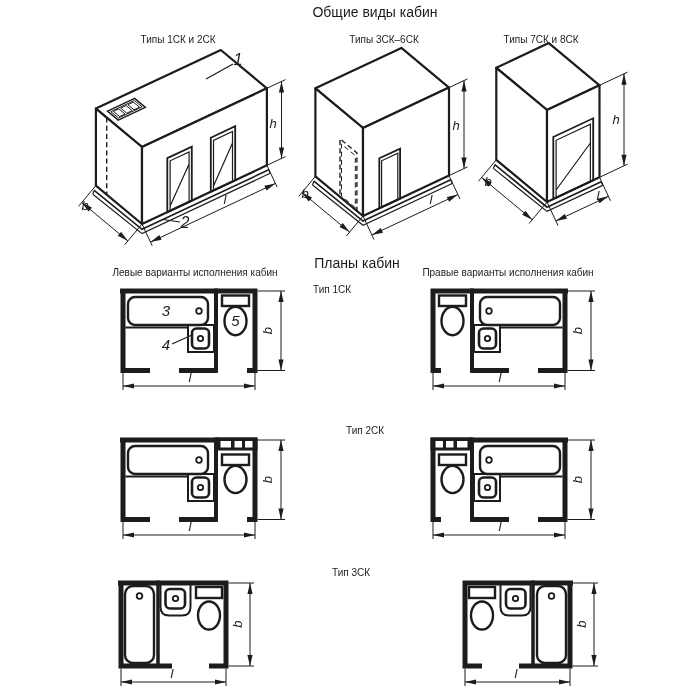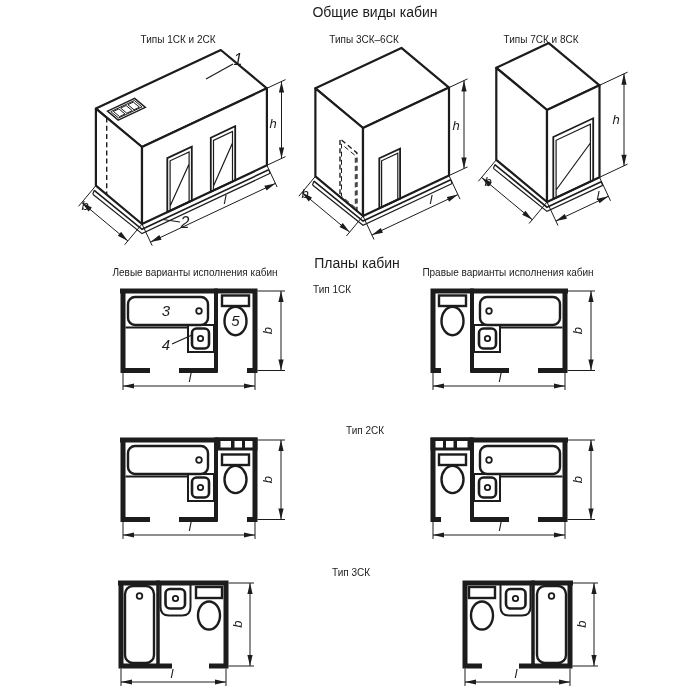--- a/index.html
+++ b/index.html
@@ -93,21 +93,21 @@
       <g id="p3-dims">
         <path class="ln w1" d="M114.5,7 H140 M114.5,90 H140 M7,92.5 V110 M112,92.5 V110"></path>
         <line class="ln w1" x1="136" y1="7" x2="136" y2="90" marker-start="url(#ah)" marker-end="url(#ah)"></line>
         <line class="ln w1" x1="7" y1="106" x2="112" y2="106" marker-start="url(#ah)" marker-end="url(#ah)"></line>
       </g>
     </defs>
   </svg>
 
   <div class="t t-main" style="left:375px;top:5px">Общие виды кабин</div>
   <div class="t" style="left:178px;top:32px">Типы 1СК и 2СК</div>
-  <div class="t" style="left:364px;top:32px">Типы 3СК–6СК</div>
+  <div class="t" style="left:384px;top:32px">Типы 3СК–6СК</div>
   <div class="t" style="left:541px;top:32px">Типы 7СК и 8СК</div>
 
   <svg style="left:54px;top:46px" width="236" height="200" viewBox="0 0 236 200">
     <g>
       <path class="ln w16" d="M40.2,144.4 L88,183.3 L214.7,123.8"></path>
       <path class="ln w12" d="M38.8,148.2 L88,187.6 L216.2,127.3 M40.2,144.4 L38.8,148.2 M214.7,123.8 L216.2,127.3"></path>
     </g>
     <g>
       <path class="face" d="M88,101 L41.9,62.6 L166.8,4 L212.9,42.3 Z"></path>
       <path class="face" d="M41.9,62.6 L41.9,139.6 L88,178 L88,101 Z"></path>

